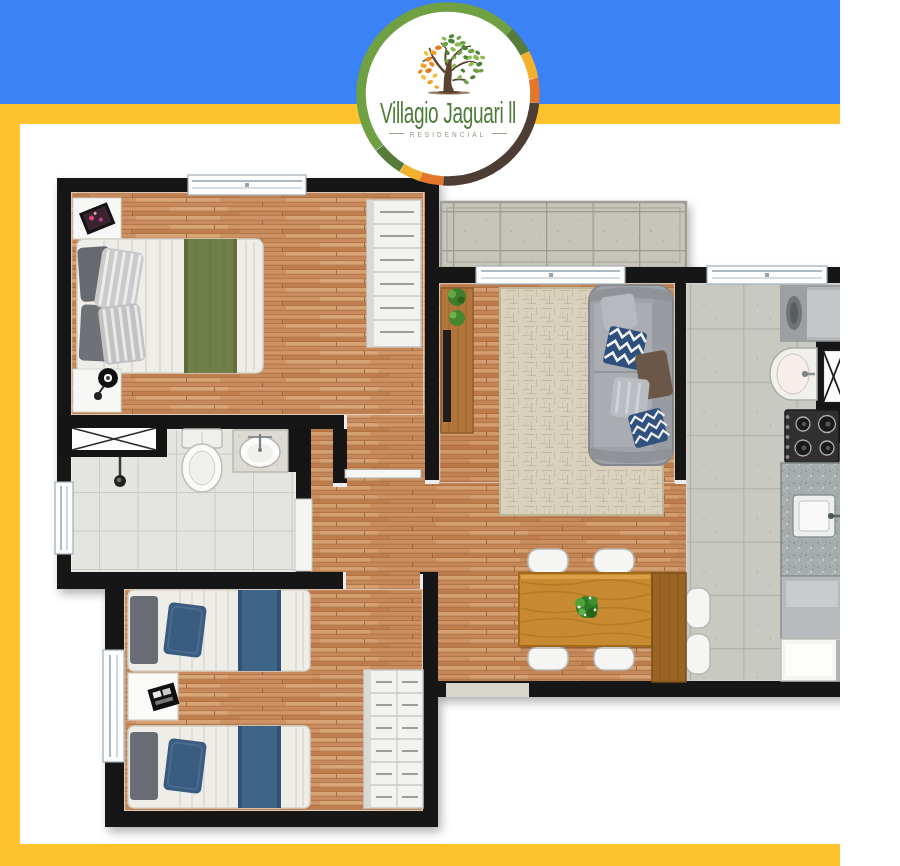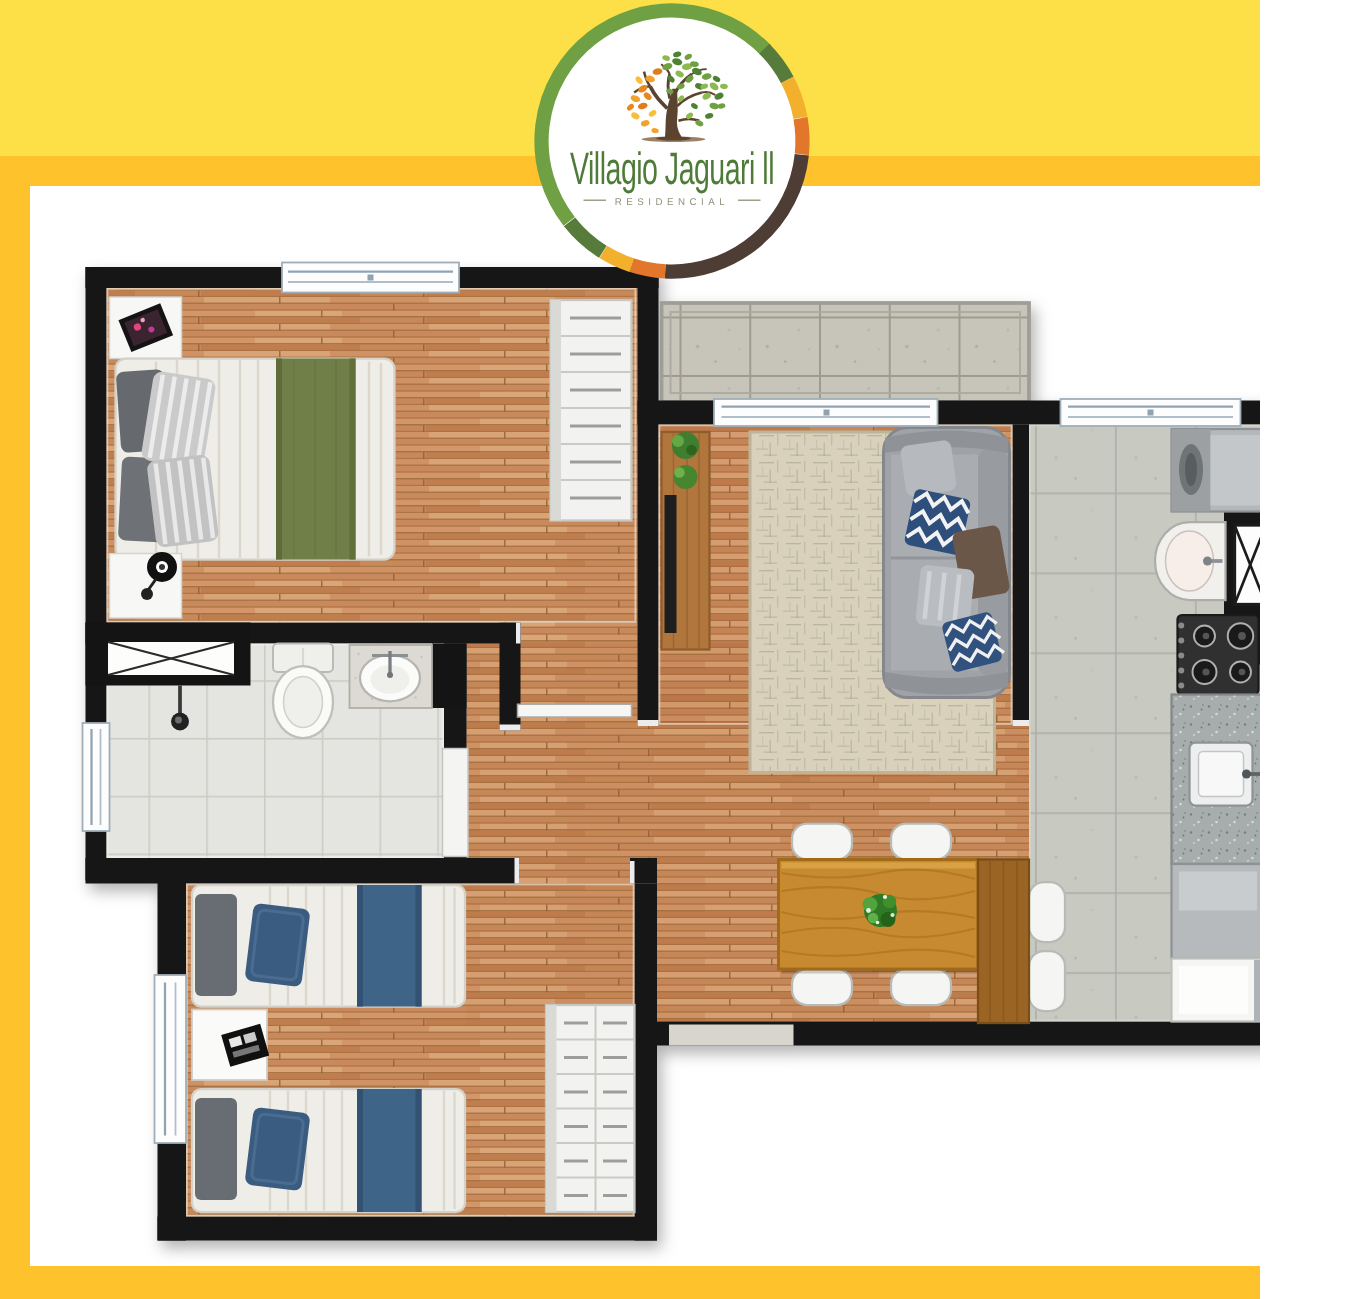--- a/index.html
+++ b/index.html
@@ -1,16 +1,16 @@
 <!DOCTYPE html>
 <html><head>
 <meta charset="utf-8">
 <style>
 html,body{margin:0;padding:0;background:#fff;}
-#stage{position:relative;width:840px;height:866px;background:#fde047;overflow:hidden;font-family:"Liberation Sans",sans-serif;}
+#stage{position:relative;width:840px;height:866px;background:#3b82f6;overflow:hidden;font-family:"Liberation Sans",sans-serif;}
 </style>
 </head>
 <body>
 <div id="stage">
 <svg width="900" height="866" viewBox="0 0 900 866" xmlns="http://www.w3.org/2000/svg">
 <defs>
 <pattern id="wd" width="150" height="18" patternUnits="userSpaceOnUse">
   <rect width="150" height="18" fill="#CD8F60"></rect>
   <rect y="0" width="150" height="4.5" fill="#D8A476"></rect>
   <rect y="4.5" width="150" height="4.5" fill="#C8895B"></rect>

